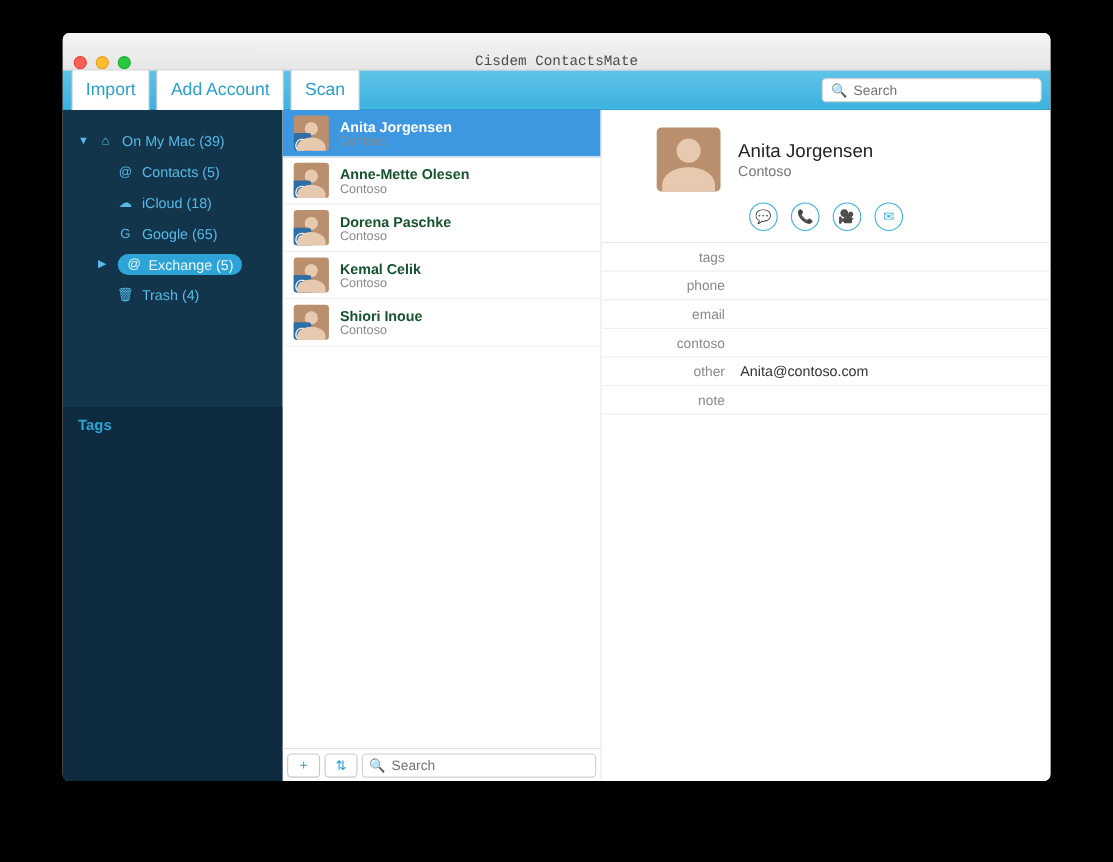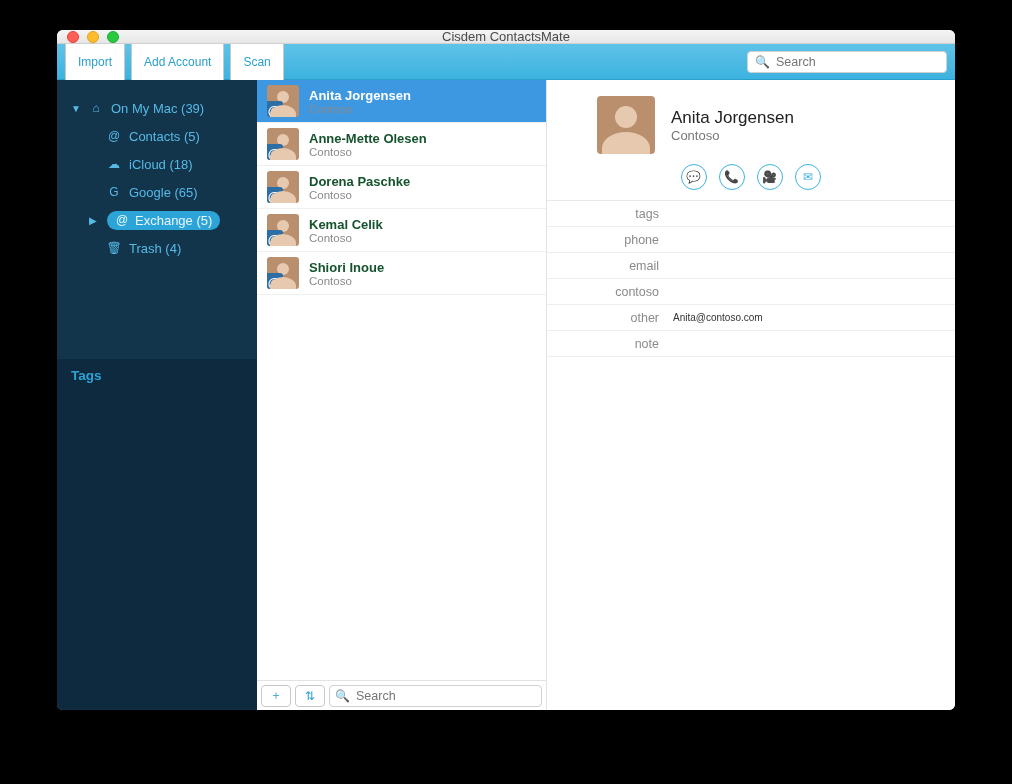--- a/index.html
+++ b/index.html
@@ -6,39 +6,40 @@
 html, body { height: 100%; }
 body { background: #000; font-family: -apple-system, "Helvetica Neue", Arial, sans-serif; font-size: 13px; display: flex; align-items: flex-start; justify-content: center; }
 
 .window {
   width: 898px; height: 680px; margin-top: 30px;
   background: #fff; border-radius: 6px; overflow: hidden;
   box-shadow: 0 20px 60px rgba(0,0,0,0.6);
   display: flex; flex-direction: column;
 }
 .titlebar {
-  height: 14px; background: linear-gradient(#f5f5f5,#e6e6e6);
-  border-bottom: 1px solid #d0d0d0; display: flex; align-items: center;
+  height: 34px; background: linear-gradient(#f5f5f5,#e6e6e6);
+  border-bottom: 1px solid #d0d0d0; display: flex; align-items: flex-end;
   position: relative;
+  font-family: Liberation Mono, monospace;
 }
 .traffic { display: flex; gap: 8px; padding-left: 10px; }
 .tl { width: 12px; height: 12px; border-radius: 50%; }
 .tl.red { background: #ff5f57; border: 0.5px solid #e24238; }
 .tl.yellow { background: #ffbd2e; border: 0.5px solid #e1a117; }
 .tl.green { background: #28c940; border: 0.5px solid #1dac2f; }
 .title { position: absolute; left: 0; right: 0; text-align: center; font-size: 13px; color: #4a4a4a; pointer-events: none; }
 
 .toolbar {
   height: 36px; background: linear-gradient(#5fc3e8,#3cb2df);
   border-bottom: 1px solid #2a9fcd; display: flex; align-items: center;
   padding: 0 8px; gap: 6px;
 }
 .btn {
   background: #fff; border: 1px solid #c8c8c8; border-radius: 4px;
-  padding: 19px 12px; font-size: 12px; color: #2a9fcd; cursor: pointer;
+  padding: 19px 12px; font-size: 16px; color: #2a9fcd; cursor: pointer;
   line-height: 18px;
 }
 .toolbar .spacer { flex: 1; }
 .searchbox {
   width: 200px; height: 22px; background: #fff; border: 1px solid #d0d0d0;
   border-radius: 4px; display: flex; align-items: center; padding: 0 8px;
   color: #9a9a9a; font-size: 12.5px; gap: 6px;
 }
 .searchbox input { border: 0; outline: 0; flex: 1; font-size: 12.5px; background: transparent; }
 
@@ -80,21 +81,21 @@
 .bigavatar { width:58px; height:58px; border-radius:4px; background:#b98f6e; position:relative; overflow:hidden; }
 .bigavatar::before { content:""; position:absolute; left:50%; top:10px; width:22px; height:22px; background:#e7c9b0; border-radius:50%; transform:translateX(-50%); }
 .bigavatar::after { content:""; position:absolute; left:50%; bottom:-10px; width:48px; height:32px; background:#e7c9b0; border-radius:50% 50% 0 0; transform:translateX(-50%); }
 .detail .who .nm { font-size:17px; font-weight:500; color:#222; }
 .detail .who .co { font-size:13px; color:#777; }
 .actions { display:flex; gap:12px; justify-content:center; padding: 4px 0 10px; }
 .actbtn { width:26px; height:26px; border:1px solid #3cb2df; border-radius:50%; display:flex; align-items:center; justify-content:center; color:#3cb2df; font-size:13px; cursor:pointer; }
 .fields { border-top:1px solid #e8e8e8; }
 .frow { display:flex; border-bottom:1px solid #eee; min-height:26px; align-items:center; }
 .frow .lbl { width:120px; text-align:right; padding-right:8px; color:#8a8a8a; font-size:12.5px; }
-.frow .val { flex:1; padding-left:6px; font-size:10px; color:#333; }
+.frow .val { flex:1; padding-left:6px; font-size:13px; color:#333; }
 .detail .dfooter { margin-top:auto; height:34px; border-top:1px solid #e2e2e2; display:flex; align-items:center; justify-content:flex-end; gap:8px; padding:0 10px; }
 .shbtn { width:30px; height:22px; border:1px solid #c8c8c8; border-radius:4px; background:#fff; display:flex; align-items:center; justify-content:center; font-size:13px; cursor:pointer; color:#444; }
 .editbtn { height:22px; padding:0 14px; border:1px solid #c8c8c8; border-radius:4px; background:#fff; font-size:12.5px; cursor:pointer; color:#333; }
 
 
 .ico { width:14px; height:14px; display:inline-flex; align-items:center; justify-content:center; color:inherit; font-size:12px; }
 </style>
 </head>
 <body>
 

